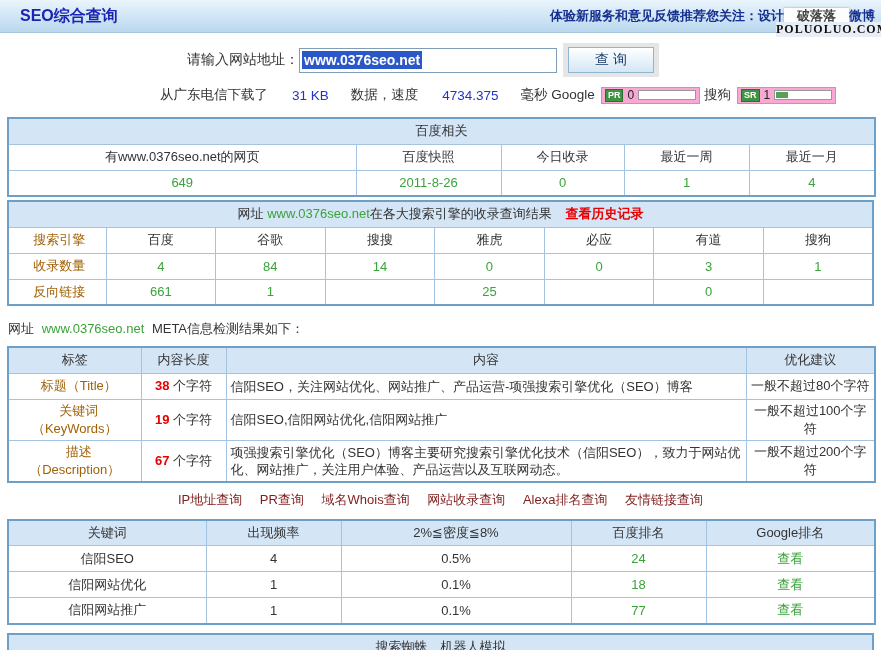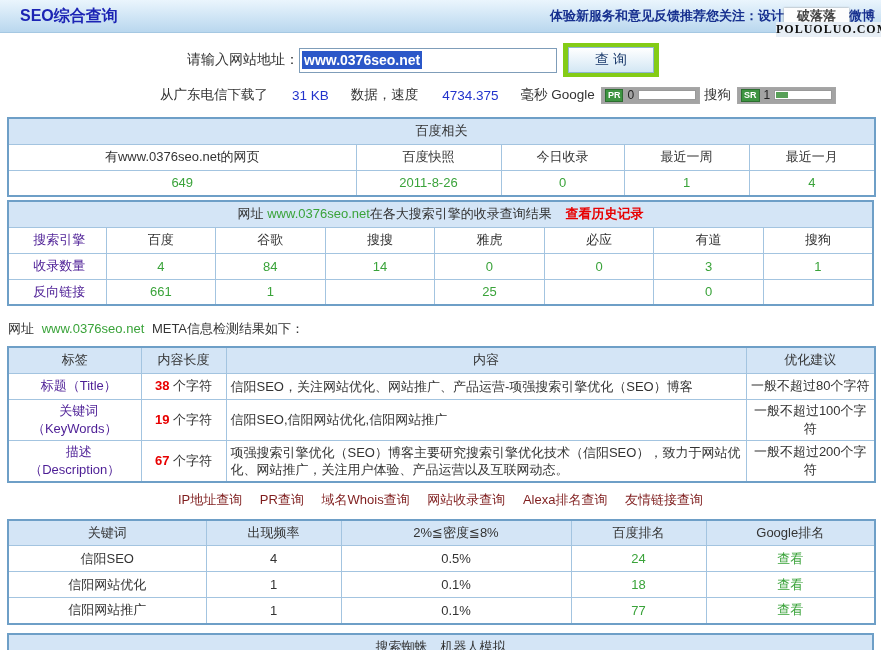--- a/index.html
+++ b/index.html
@@ -16,47 +16,47 @@
   .wm { background: #fdfdfd; color: #444; font-weight: bold; padding: 0 13px; box-shadow: 0 0 2px #999; }
   .wm-site { position: absolute; left: -8px; top: 15px; font-size: 12px; color: #111; background: #e7eef5;
     font-weight: bold; letter-spacing: 1px; white-space: nowrap; font-family: Liberation Serif, serif; }
 
   
   .search-row { display: flex; align-items: center; margin: 10px 0 0 187px; height: 34px; }
   .search-label { font-size: 14px; color: #333; }
   .inputbox { width: 258px; height: 25px; border: 1px solid #7f9db9; background: #fff;
     display: inline-flex; align-items: center; padding: 1px 2px; cursor: text; }
   .sel { background: #2b57c8; color: #fff; font-weight: bold; font-size: 14px; padding: 1px 2px; }
-  .btn-panel { background: #84cc16; padding: 4px 5px; margin-left: 6px; }
+  .btn-panel { background: #e5e5e5; padding: 4px 5px; margin-left: 6px; }
   .query-btn { font-family: inherit; font-size: 14px; color: #1a3a6b; padding: 3px 26px;
     background: linear-gradient(#ffffff, #d3e7f4); border: 1px solid #8fb6d0; cursor: pointer; }
 
   
   .stats-row { margin: 8px 0 0 160px; height: 20px; display: flex; align-items: center; font-size: 13.5px; color: #333; }
   .stats-row .num { color: #2233cc; margin: 0 22px; }
   .stats-row .txt { margin-right: 2px; }
-  .badge { display: inline-flex; align-items: center; border: 1px solid #a6a6a6; background: #a3a3a3;
+  .badge { display: inline-flex; align-items: center; border: 1px solid #a6a6a6; background: #f9a8d4;
     padding: 1px 3px; margin: 0 4px; height: 17px; }
   .badge .tag { background: #3d9441; color: #fff; font-weight: bold; font-size: 9px; line-height: 11px;
     padding: 0 2px; border: 1px solid #2c6e30; margin-right: 4px; }
   .badge .bnum { font-size: 12px; margin-right: 4px; color: #222; }
   .badge .bar { width: 58px; height: 10px; border: 1px solid #999; background: #fff; display: inline-block; position: relative; }
   .badge .fill { position: absolute; left: 1px; top: 1px; bottom: 1px; background: #58a058; }
   .fill-pr { width: 0; }
   .fill-sr { width: 12px; }
 
   
   table { border-collapse: collapse; width: 867px; margin-left: 7px; table-layout: fixed; }
   table, .ttl-bar { border: 2px solid #6e9fc7; }
   td, th { border: 1px solid #a3c4e0; text-align: center; height: 26px; font-weight: normal;
     font-size: 13px; color: #333; padding: 2px 4px; overflow: hidden; }
   .ttl { background: #d4e5f6; }
   .green { color: #3aa33a; }
   .red { color: #e80000; font-weight: bold; }
-  .bluelbl { color: #4c1d95; padding-left: 8px; }
+  .bluelbl { color: #a16207; padding-left: 8px; }
   a { text-decoration: none; cursor: pointer; }
 
   .t-baidu { margin-top: 12px; }
   .t-engines { margin-top: 3px; }
 
   .meta-line { margin: 14px 0 8px 8px; font-size: 13px; color: #333; }
   .meta-line .green { margin: 0 4px; }
 
   .t-meta td.content-cell { text-align: left; line-height: 17px; }
   .t-meta .r3 td { height: 38px; }

